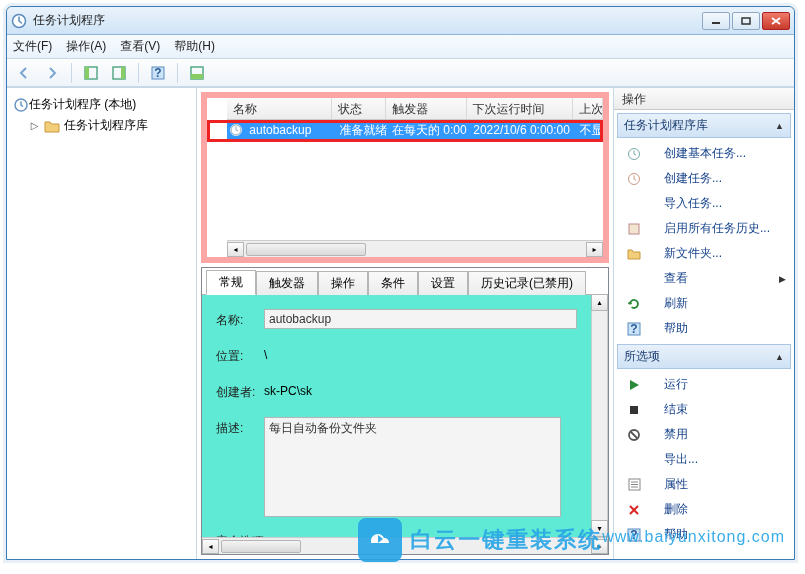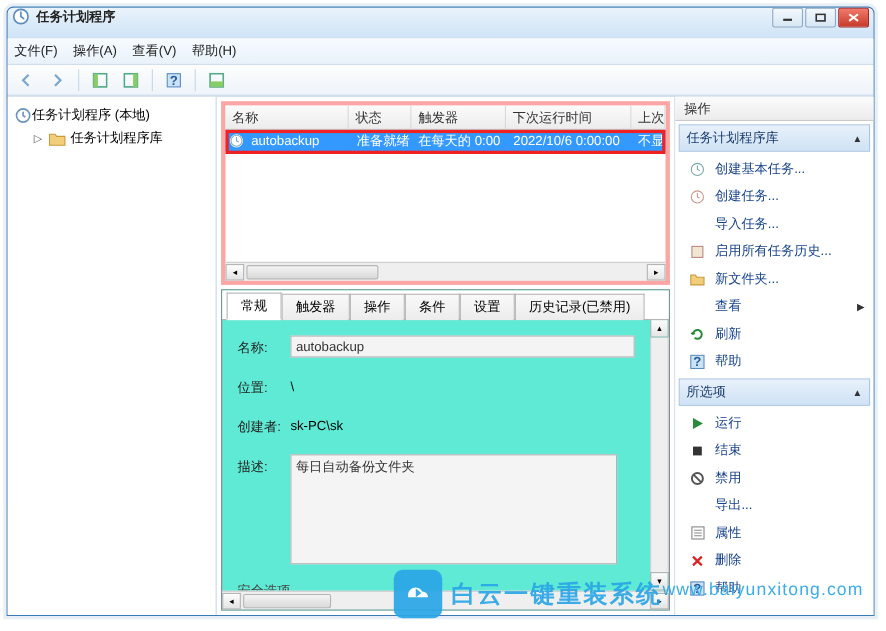--- a/index.html
+++ b/index.html
@@ -1,20 +1,20 @@
 <!DOCTYPE html>
 <html><head>
 <meta charset="utf-8">
 <style>
 * { box-sizing: border-box; margin: 0; padding: 0; font-family: "Microsoft YaHei", "SimSun", sans-serif; font-size: 12px; }
 body { background: #fff; width: 805px; height: 574px; overflow: hidden; position: relative; }
 
 
 .window { width: 789px; height: 554px; margin: 6px; border: 1px solid #3a7ab5; border-radius: 6px 6px 0 0; background: #fff; box-shadow: 0 0 0 3px rgba(100,150,200,.15); display: flex; flex-direction: column; }
-.titlebar { height: 28px; background: linear-gradient(#eaf3fb,#cfe4f7); border-bottom: 1px solid #8fb6d8; display: flex; align-items: flex-start; padding: 0 4px; border-radius: 6px 6px 0 0; font-weight: bold; }
+.titlebar { height: 28px; background: linear-gradient(#eaf3fb,#cfe4f7); border-bottom: 1px solid #8fb6d8; display: flex; align-items: center; padding: 0 4px; border-radius: 6px 6px 0 0; }
 .titlebar .ticon { width: 16px; height: 16px; margin-right: 6px; display: inline-flex; align-items: center; justify-content: center; }
 .titlebar .ttxt { flex: 1; color: #222; }
 .winbtns { display: flex; gap: 2px; }
 .winbtn { width: 28px; height: 18px; border: 1px solid #8fa9c4; border-radius: 2px; background: linear-gradient(#f3f8fd,#d7e7f5); display: flex; align-items: center; justify-content: center; font-size: 10px; color: #333; }
 .winbtn.close { background: linear-gradient(#f07a6a,#c83a2a); border-color: #a22; color: #fff; font-weight: bold; }
 
 .menubar { height: 24px; background: linear-gradient(#f7fbff,#e9f2fb); border-bottom: 1px solid #c7d8e8; display: flex; align-items: center; padding: 0 6px; gap: 14px; }
 .menubar span { color: #222; }
 
 .toolbar { height: 28px; background: linear-gradient(#fdfdfd,#eef4fa); border-bottom: 1px solid #c7d8e8; display: flex; align-items: center; padding: 0 6px; gap: 6px; }
@@ -24,21 +24,21 @@
 .client { flex: 1; display: flex; border-top: 1px solid #c7d8e8; min-height: 0; }
 
 
 .leftpane { width: 190px; border-right: 1px solid #c7d8e8; padding: 6px 4px; background: #fff; }
 .treel1 { display: flex; align-items: center; gap: 0; padding: 2px 2px; }
 .treel2 { display: flex; align-items: center; gap: 4px; padding: 2px 2px 2px 18px; }
 .expander { width: 11px; height: 11px; display: inline-flex; align-items: center; justify-content: center; color: #555; font-size: 10px; }
 
 
 .centerpane { flex: 1; display: flex; flex-direction: column; border-right: 1px solid #c7d8e8; min-width: 0; }
-.listwrap { border: 4px solid #fca5a5; margin: 4px; position: relative; background: #fff; }
+.listwrap { border: 6px solid #fca5a5; margin: 4px; position: relative; background: #fff; padding-left: 20px; }
 .listhead { height: 22px; display: flex; background: linear-gradient(#fbfbfb,#ececec); border-bottom: 1px solid #c9c9c9; }
 .listhead div { border-right: 1px solid #d9d9d9; padding: 3px 6px; color: #333; white-space: nowrap; overflow: hidden; }
 .lh-name { width: 118px; } .lh-state { width: 60px; } .lh-trig { width: 90px; } .lh-next { width: 120px; } .lh-last { width: 32px; }
 .redbox { position: absolute; left: 0; top: 22px; right: 0; height: 22px; border: 3px solid #e22; pointer-events: none; }
 .listrow { height: 20px; display: flex; align-items: center; background: #3399ff; color: #fff; }
 .listrow .ci { width: 16px; display: flex; align-items: center; justify-content: center; margin: 0 2px; }
 .listrow div.cell { padding: 0 4px; white-space: nowrap; overflow: hidden; }
 .listbody { height: 120px; overflow: hidden; }
 .hscroll { height: 17px; background: #efefef; border-top: 1px solid #ccc; display: flex; align-items: center; }
 .hscroll .arrow { width: 17px; height: 15px; background: linear-gradient(#fdfdfd,#e4e4e4); border: 1px solid #b5b5b5; display: flex; align-items: center; justify-content: center; font-size: 8px; }
@@ -56,21 +56,21 @@
 .ftextarea { flex: 1; height: 100px; border: 1px solid #b5b5b5; background: #f4f4f4; padding: 2px 4px; color: #333; margin-right: 16px; }
 .vscroll { width: 17px; display: flex; flex-direction: column; }
 .vscroll .arrow { height: 17px; background: linear-gradient(#fdfdfd,#e4e4e4); border: 1px solid #b5b5b5; display: flex; align-items: center; justify-content: center; font-size: 8px; }
 .sectlabel { color: #444; margin-top: 4px; }
 
 
 .rightpane { width: 180px; background: #fff; display: flex; flex-direction: column; }
 .rhead { height: 22px; background: linear-gradient(#fbfbfb,#ececec); border-bottom: 1px solid #c9c9c9; padding: 3px 8px; color: #333; }
 .ract-group { background: linear-gradient(#e8f1fb,#cfe2f5); border: 1px solid #a9c7e4; margin: 3px; padding: 3px 6px; display: flex; align-items: center; justify-content: space-between; color: #1a3c6e; }
 .ract-group .chev { font-size: 9px; color: #333; }
-.raction { display: flex; align-items: center; gap: 8px; padding: 4px 8px 4px 12px; color: #15428b; cursor: default; }
+.raction { display: flex; align-items: center; gap: 22px; padding: 4px 8px 4px 12px; color: #15428b; cursor: default; }
 .raction .ic { width: 16px; height: 16px; display: flex; align-items: center; justify-content: center; font-size: 13px; }
 .raction .lbl { flex: 1; white-space: nowrap; overflow: hidden; }
 .raction .arrow-r { font-size: 9px; color: #333; }
 
 
 svg { display: block; }
 
 
 .watermark { position: absolute; right: 20px; bottom: 12px; display: flex; align-items: center; gap: 8px; opacity: .92; }
 .wm-badge { width: 44px; height: 44px; background: #2aa6e6; border-radius: 8px; display: flex; align-items: center; justify-content: center; }

